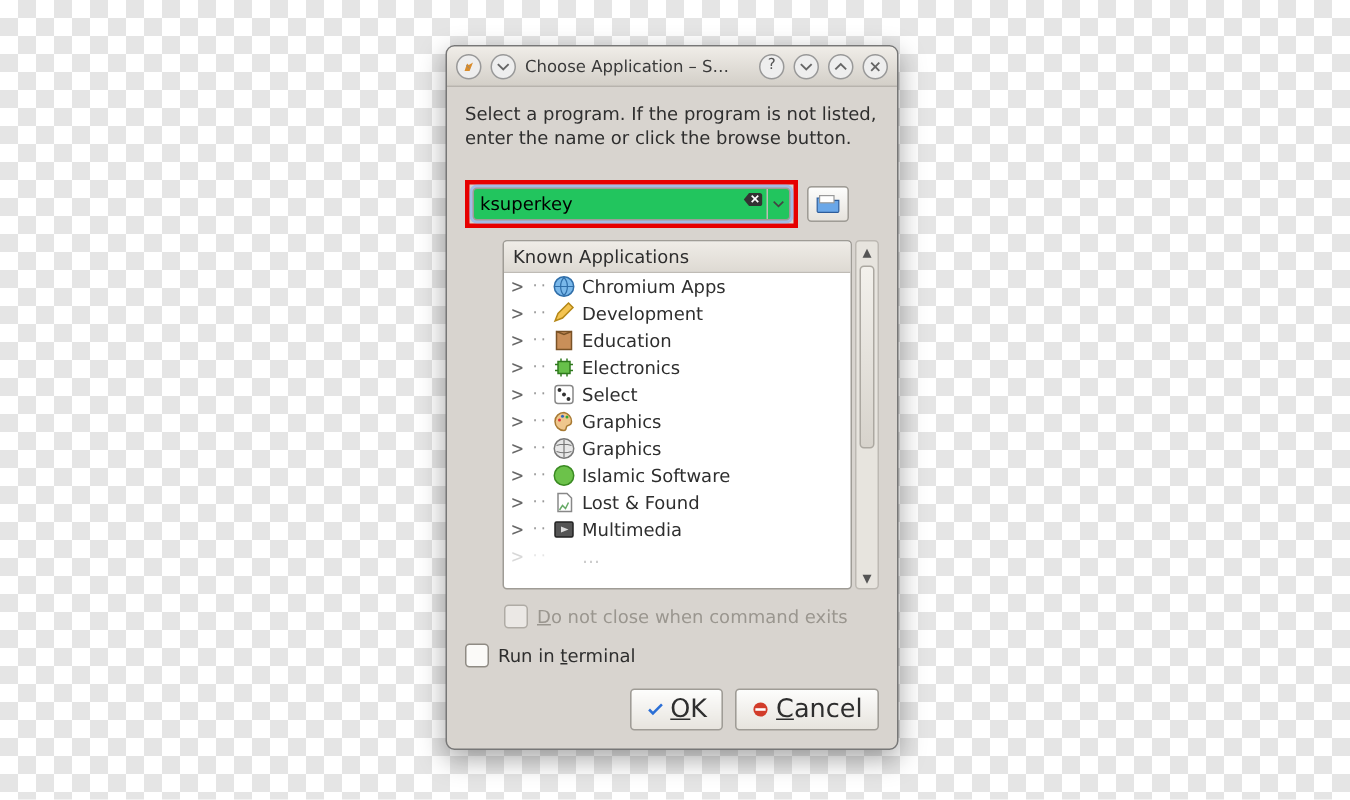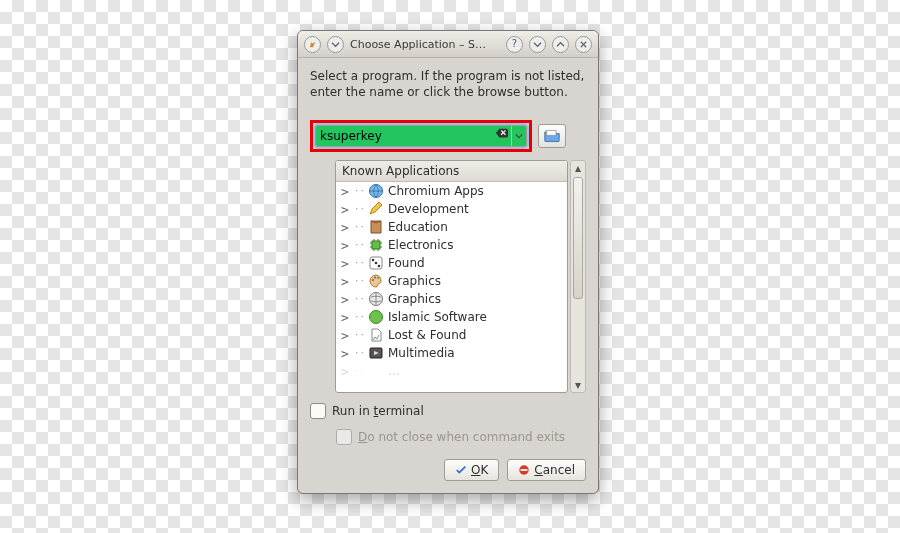--- a/index.html
+++ b/index.html
@@ -55,21 +55,21 @@
   .tree-item .cat-icon{width:16px;height:16px;display:inline-flex;align-items:center;justify-content:center;}
   .scrollbar{width:14px;background:#e7e4de;border:1px solid #bdb9b3;border-radius:3px;position:relative;}
   .scrollbar .up,.scrollbar .dn{position:absolute;left:0;right:0;height:14px;display:flex;align-items:center;justify-content:center;color:#555;}
   .scrollbar .up{top:0;} .scrollbar .dn{bottom:0;}
   .scrollbar .thumb{position:absolute;left:2px;right:2px;top:16px;height:120px;background:linear-gradient(#f3f1ec,#d7d3cc);border:1px solid #aca8a1;border-radius:3px;}
   .checkrow{display:flex;align-items:center;gap:6px;margin-top:10px;}
   .checkbox{width:14px;height:14px;border:1px solid #8f8b84;border-radius:3px;background:#fbfaf8;}
   .disabled{color:#9a968f;}
   .indent{margin-left:26px;}
   .btnrow{display:flex;justify-content:flex-end;gap:8px;margin-top:14px;}
-  .btn{display:flex;align-items:center;gap:4px;padding:3px 10px;border:1px solid #9f9c96;border-radius:3px;background:linear-gradient(#fdfdfc,#e7e4de);font-size:12px;}
+  .btn{display:flex;align-items:center;gap:4px;padding:3px 10px;border:1px solid #9f9c96;border-radius:3px;background:linear-gradient(#fdfdfc,#e7e4de);font-size:17px;}
   .btn svg{width:12px;height:12px;}
   u{text-decoration:underline;}
 </style>
 </head>
 <body>
 
 <div class="window">
 
   <div class="titlebar">
     <span class="tcircle">
@@ -181,21 +181,21 @@
               <span class="expander">&gt;</span>
               <span class="expander" style="font-size:9px;color:#999">··</span>
               <span class="cat-icon">
                 <svg viewBox="0 0 16 16">
                   <rect x="2" y="2" width="12" height="12" rx="2" fill="#fff" stroke="#888"></rect>
                   <circle cx="5" cy="5" r="1.3" fill="#333"></circle>
                   <circle cx="11" cy="11" r="1.3" fill="#333"></circle>
                   <circle cx="8" cy="8" r="1.3" fill="#333"></circle>
                 </svg>
               </span>
-              <span>Found</span>
+              <span>Select</span>
             </div>
             <div class="tree-item">
               <span class="expander">&gt;</span>
               <span class="expander" style="font-size:9px;color:#999">··</span>
               <span class="cat-icon">
                 <svg viewBox="0 0 16 16">
                   <path d="M8 2a6 6 0 100 12c2 0 1-2 2-3s3 0 3-3a6 6 0 00-5-6z" fill="#efc78d" stroke="#a87a33"></path>
                   <circle cx="5" cy="7" r="1" fill="#d33"></circle>
                   <circle cx="7" cy="4.5" r="1" fill="#36b"></circle>
                   <circle cx="10" cy="5" r="1" fill="#3a3"></circle>
@@ -254,27 +254,27 @@
             </div>
           </div>
       </div>
       <div class="scrollbar">
         <div class="up">▴</div>
         <div class="thumb"></div>
         <div class="dn">▾</div>
       </div>
     </div>
 
+    <div class="checkrow indent disabled">
+      <span class="checkbox" style="opacity:.55"></span>
+      <span><u>D</u><span>o not close when command exits</span></span>
+    </div>
     <div class="checkrow">
       <span class="checkbox"></span>
       <span><span>Run in </span><u>t</u><span>erminal</span></span>
-    </div>
-    <div class="checkrow indent disabled">
-      <span class="checkbox" style="opacity:.55"></span>
-      <span><u>D</u><span>o not close when command exits</span></span>
     </div>
 
     <div class="btnrow">
       <div class="btn">
         <svg viewBox="0 0 14 14">
             <path d="M2 7l3 3 7-7" stroke="#2b6fd6" stroke-width="2" fill="none"></path>
           </svg>
         <span><u>O</u><span>K</span></span>
       </div>
       <div class="btn">

